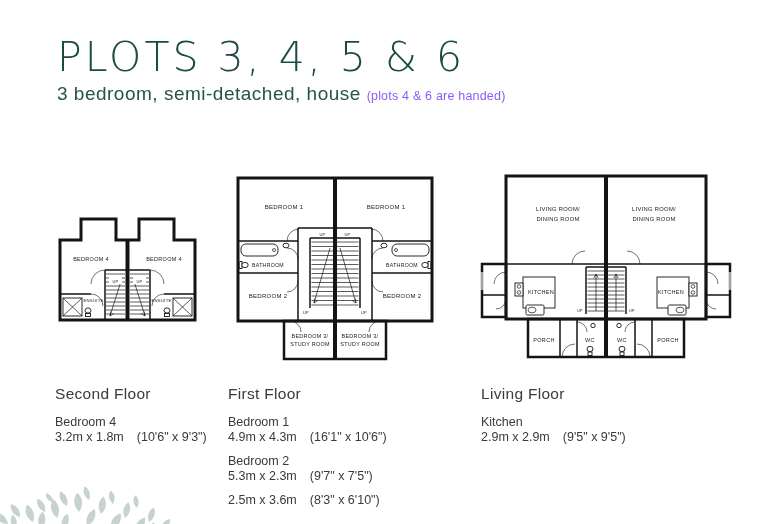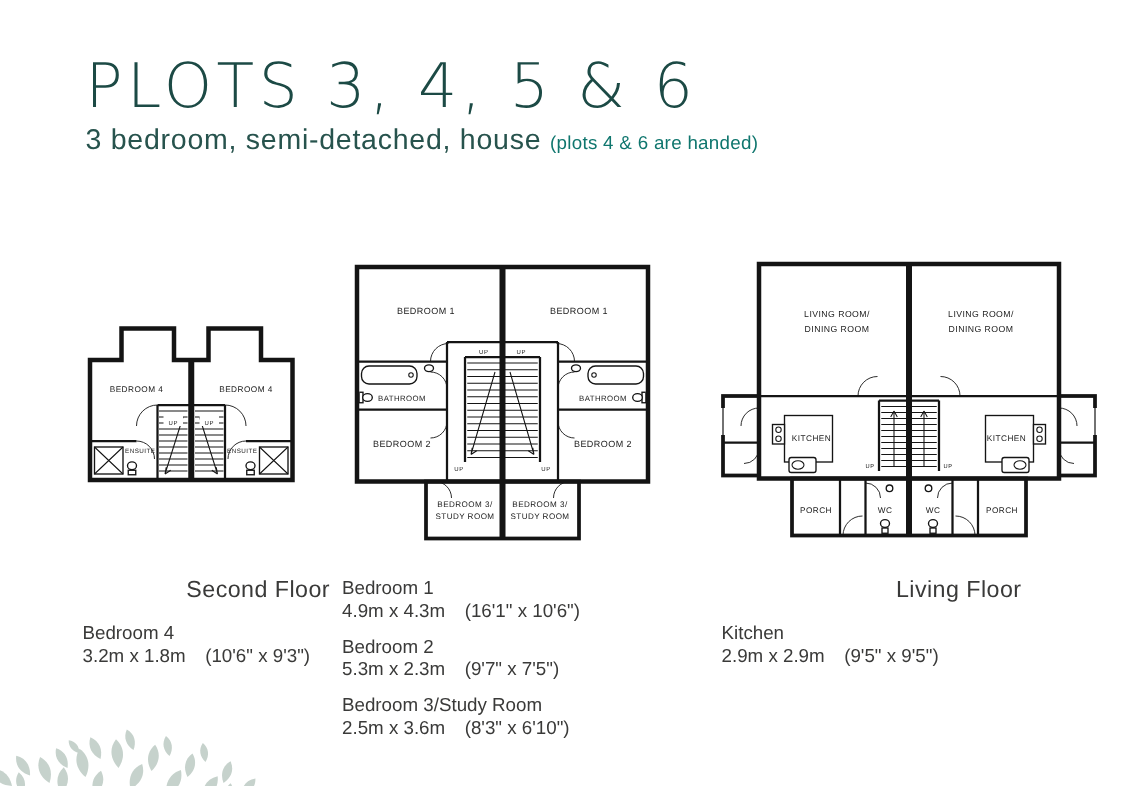--- a/index.html
+++ b/index.html
@@ -3,38 +3,38 @@
 <meta charset="utf-8">
 <style>
   html,body{margin:0;padding:0;background:#fff;}
   .page{position:relative;width:765px;height:524px;background:#fff;overflow:hidden;
         font-family:"Liberation Sans",sans-serif;}
   
   .hdr{position:absolute;left:57px;top:2px;margin-top:32px;}
   .title{font-family:"DejaVu Sans","Liberation Sans",sans-serif;font-weight:200;
          font-size:41px;line-height:46px;letter-spacing:3px;color:#1c4a45;white-space:nowrap;}
   .sub{margin-top:3px;font-size:19px;font-weight:400;letter-spacing:.5px;color:#27534d;}
-  .sub .note{font-size:12.5px;letter-spacing:.2px;color:#0f766e;}
+  .sub .note{font-size:12.5px;letter-spacing:.2px;color:#8b5cf6;}
   
   .plan{position:absolute;}
   .plan svg{display:block;}
   .w3{stroke:#141414;stroke-width:3;fill:none;stroke-linecap:square;}
   .w25{stroke:#141414;stroke-width:2.5;fill:none;}
   .w15{stroke:#141414;stroke-width:1.5;fill:none;}
   .thin{stroke:#141414;stroke-width:.7;fill:none;}
   .fix{stroke:#141414;stroke-width:.9;fill:#fff;}
   .arc{stroke:#141414;stroke-width:.6;fill:none;}
   .flr{fill:#fff;}
   .win{fill:#fff;}
   .winl{stroke:#141414;stroke-width:.8;}
   text{font-family:"Liberation Sans",sans-serif;fill:#1b1b1b;letter-spacing:.3px;}
   .party{stroke:#141414;stroke-width:4;}
   
   .legend{position:absolute;top:385px;color:#3a3a39;}
-  .legend h3{margin:0 0 12px 0;font-size:15.5px;font-weight:400;letter-spacing:.3px;color:#3a3a39;text-align:right;}
+  .legend h3{margin:0 0 12px 0;font-size:15.5px;font-weight:400;letter-spacing:.3px;color:#3a3a39;}
   .legend .item{margin:0 0 9px 0;font-size:12.5px;line-height:15px;}
   .legend .dims .imp{margin-left:13px;}
   
   .leaves{position:absolute;left:0;top:477px;}
 </style>
 </head>
 <body>
 
 <div class="page">
 
@@ -201,34 +201,34 @@
     <h3>Second Floor</h3>
     <div class="item">
       <div>Bedroom 4</div>
       <div class="dims">
         <span>3.2m x 1.8m</span><span class="imp">(10'6" x 9'3")</span>
       </div>
     </div>
   </div>
 
   <div class="legend" style="left:228px;width:190px;">
+    <h3>First Floor</h3>
     <div class="item">
       <div>Bedroom 1</div>
       <div class="dims">
         <span>4.9m x 4.3m</span><span class="imp">(16'1" x 10'6")</span>
       </div>
     </div>
     <div class="item">
       <div>Bedroom 2</div>
       <div class="dims">
         <span>5.3m x 2.3m</span><span class="imp">(9'7" x 7'5")</span>
       </div>
     </div>
     <div class="item">
-      <div>Bedroom 3/Study Room</div>
       <div class="dims">
         <span>2.5m x 3.6m</span><span class="imp">(8'3" x 6'10")</span>
       </div>
     </div>
   </div>
 
   <div class="legend" style="left:481px;width:200px;">
     <h3>Living Floor</h3>
     <div class="item">
       <div>Kitchen</div>

